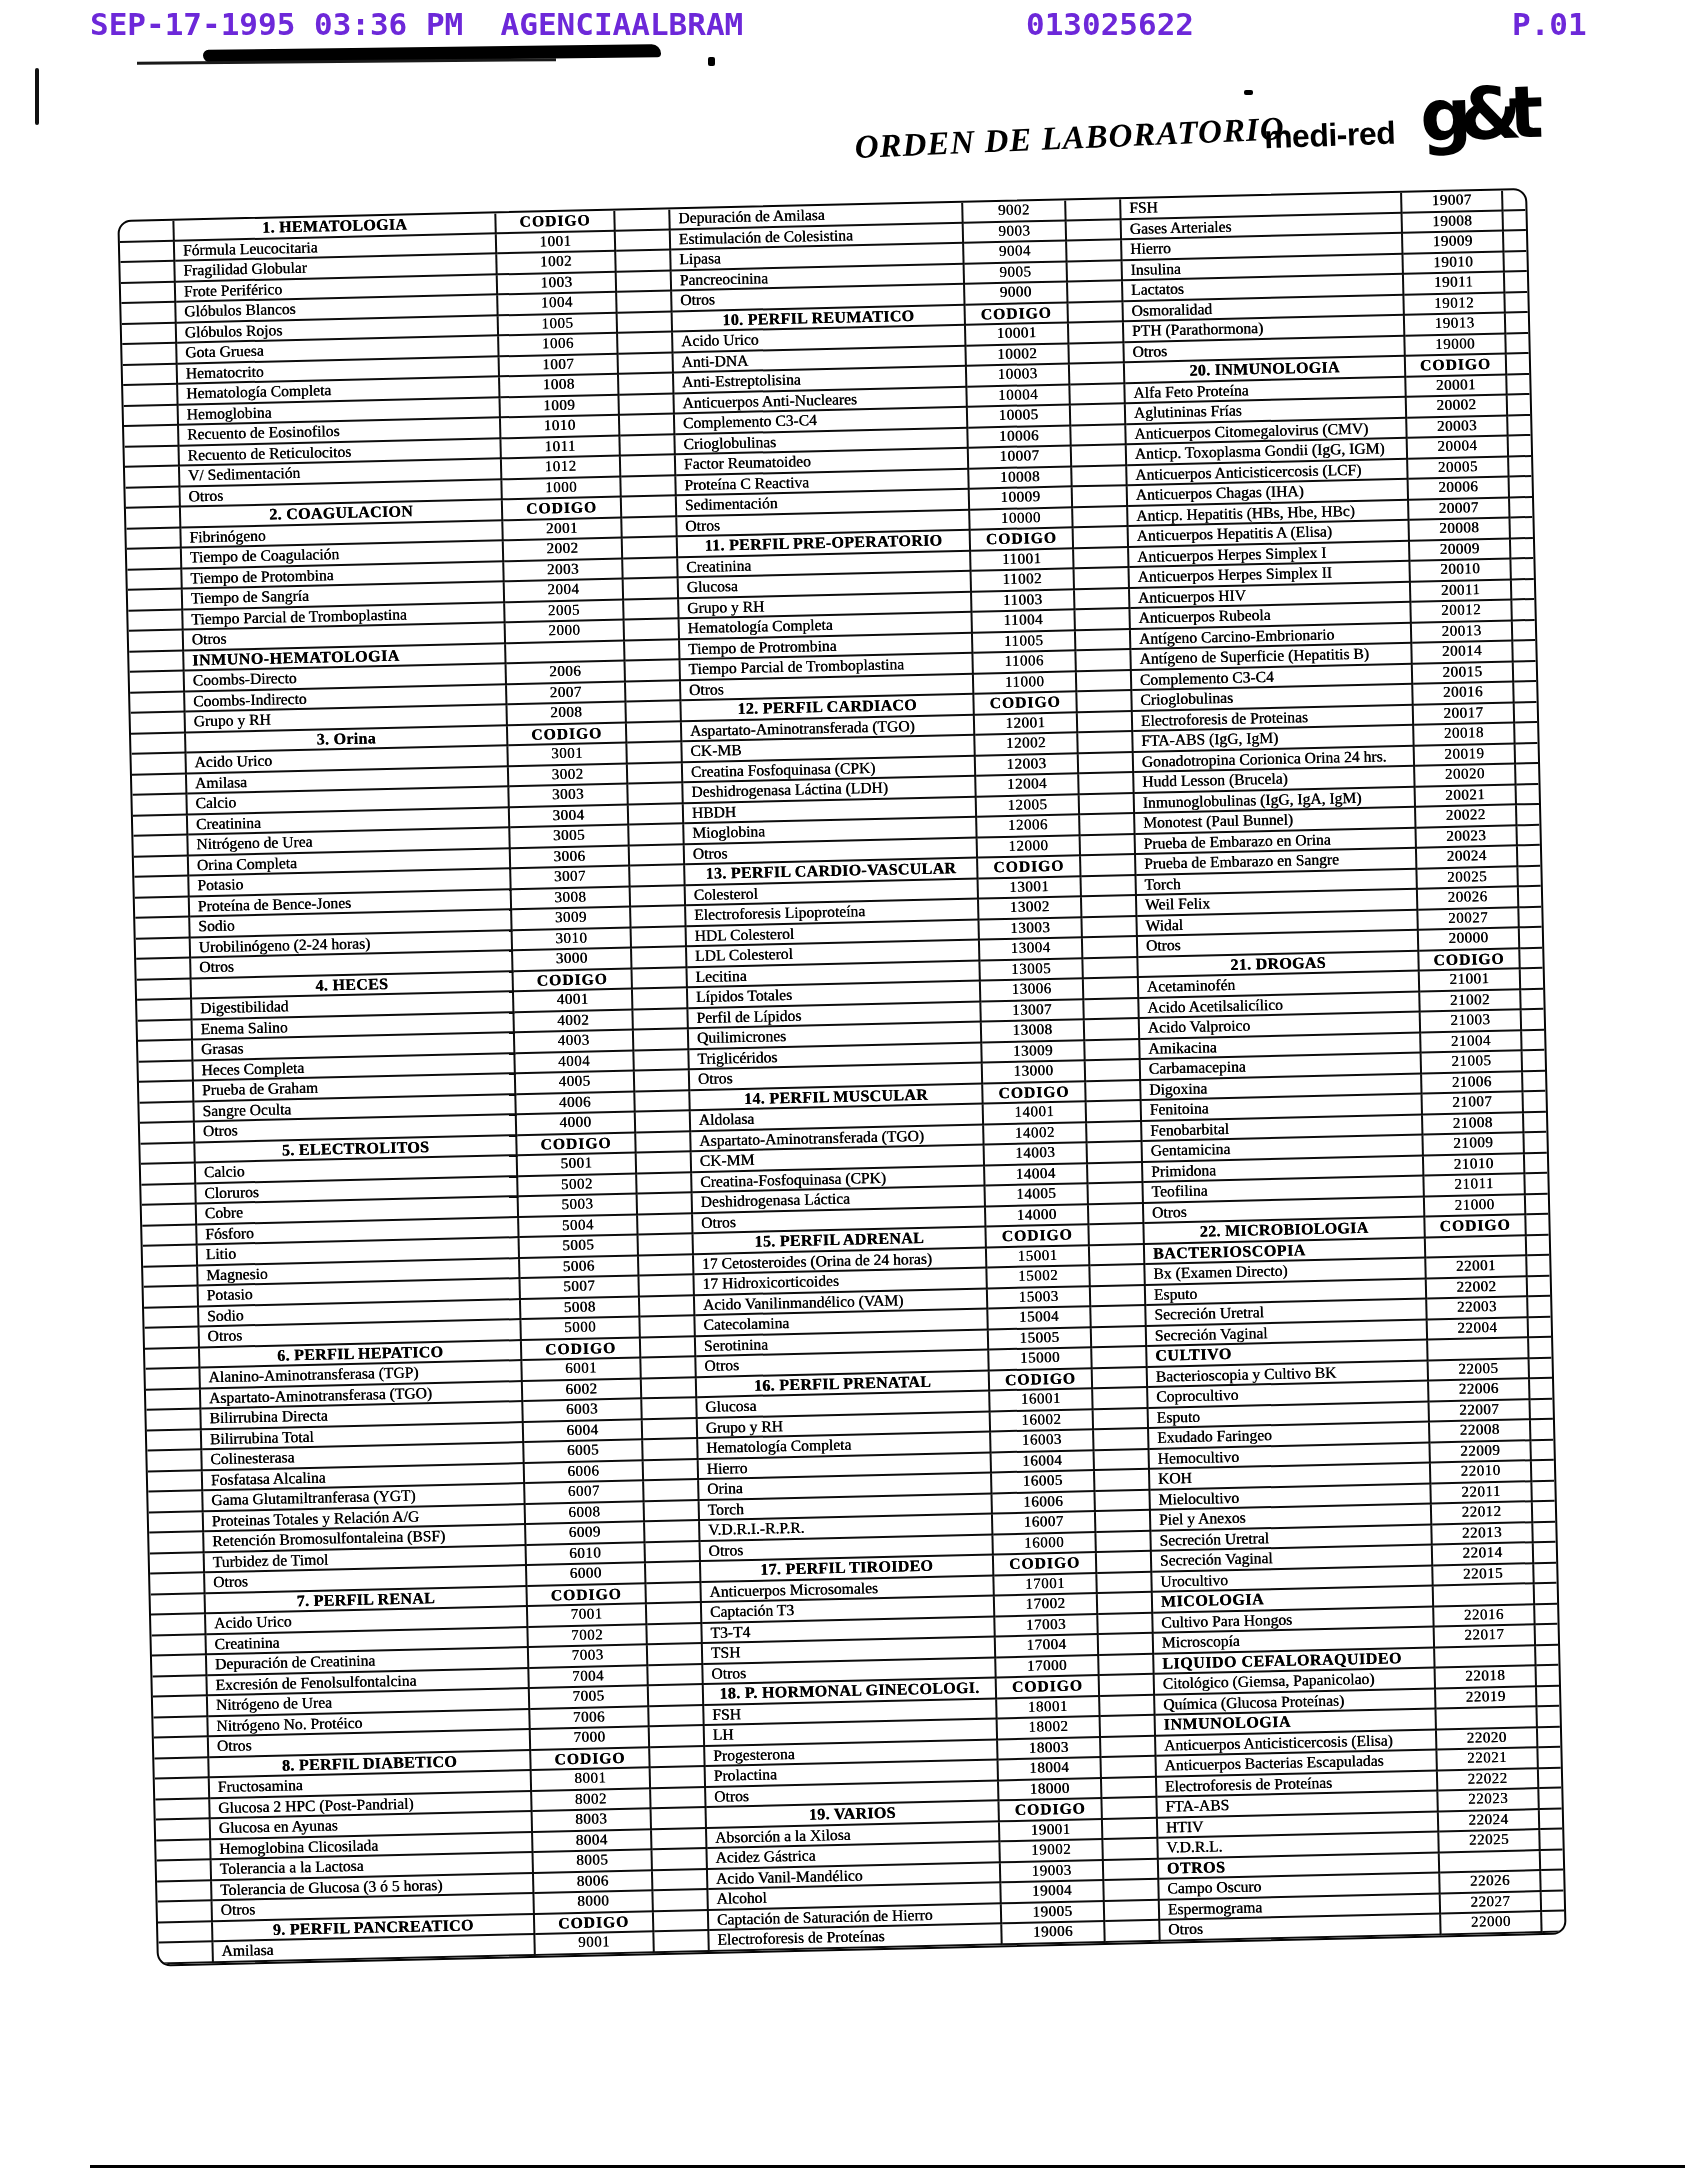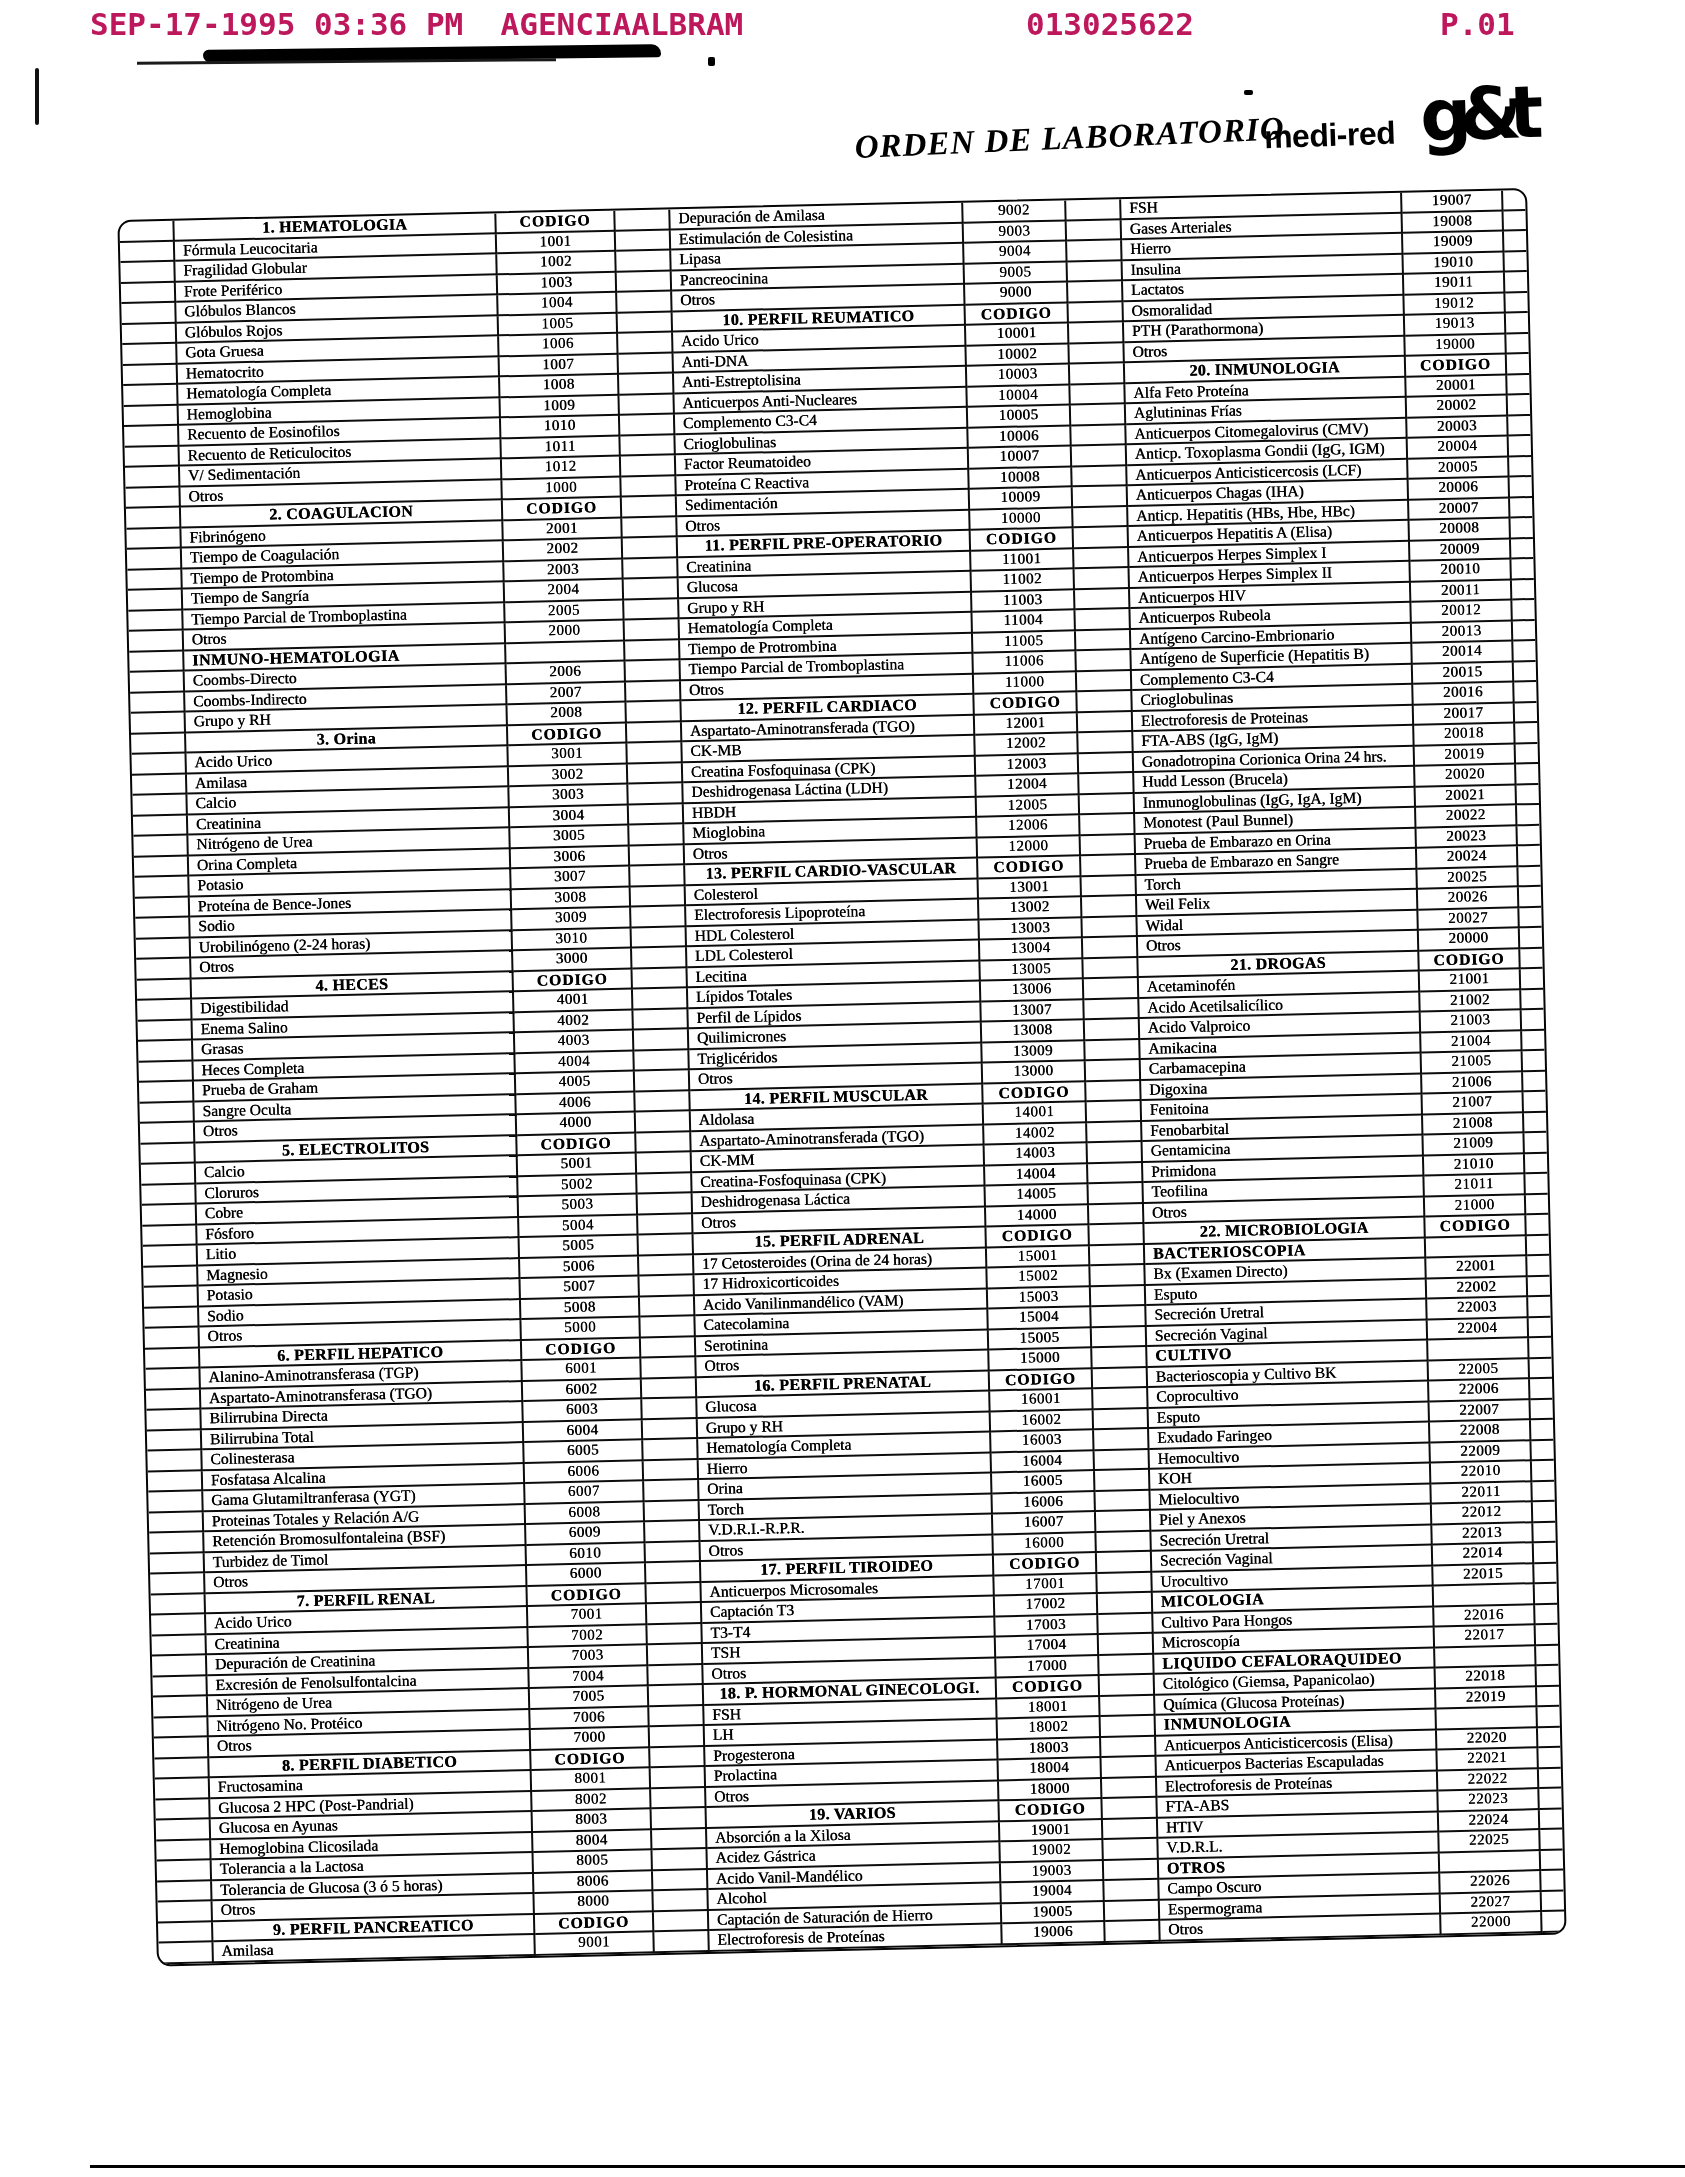--- a/index.html
+++ b/index.html
@@ -1,23 +1,23 @@
 <!DOCTYPE html>
 <html><head>
 <meta charset="utf-8">
 <style>
   html,body{margin:0;padding:0;background:#e8e8e8;}
   .page{position:relative;width:1685px;height:2178px;background:#ffffff;overflow:hidden;
         font-family:"Liberation Serif",serif;color:#000;}
   
   .fh{position:absolute;top:5.9px;font-family:"DejaVu Sans Mono",monospace;font-size:31px;
-      font-weight:bold;color:#be185d;white-space:pre;}
+      font-weight:bold;color:#6d28d9;white-space:pre;}
   .fh-left{left:90px;}
   .fh-center{left:1026px;}
-  .fh-right{left:1440px;}
+  .fh-right{left:1512px;}
   
   .smudge1{position:absolute;left:203px;top:47px;width:458px;height:12.7px;background:#000;
            border-radius:5.9px 9.8px 3.9px 7.8px;transform:rotate(-0.7deg);}
   .smudge2{position:absolute;left:137px;top:60px;width:419px;height:2.9px;background:#1a1a1a;
            transform:rotate(-0.5deg);}
   .tick{position:absolute;left:35px;top:68px;width:3.9px;height:57px;background:#111;border-radius:2px;}
   .spk1{position:absolute;left:708px;top:57px;width:6.8px;height:8.8px;background:#000;border-radius:2px;}
   .spk2{position:absolute;left:1244px;top:90px;width:8.8px;height:4.9px;background:#000;border-radius:2px;}
   .bottomline{position:absolute;left:90px;top:2165px;width:1596px;height:2.9px;background:#000;}
   

